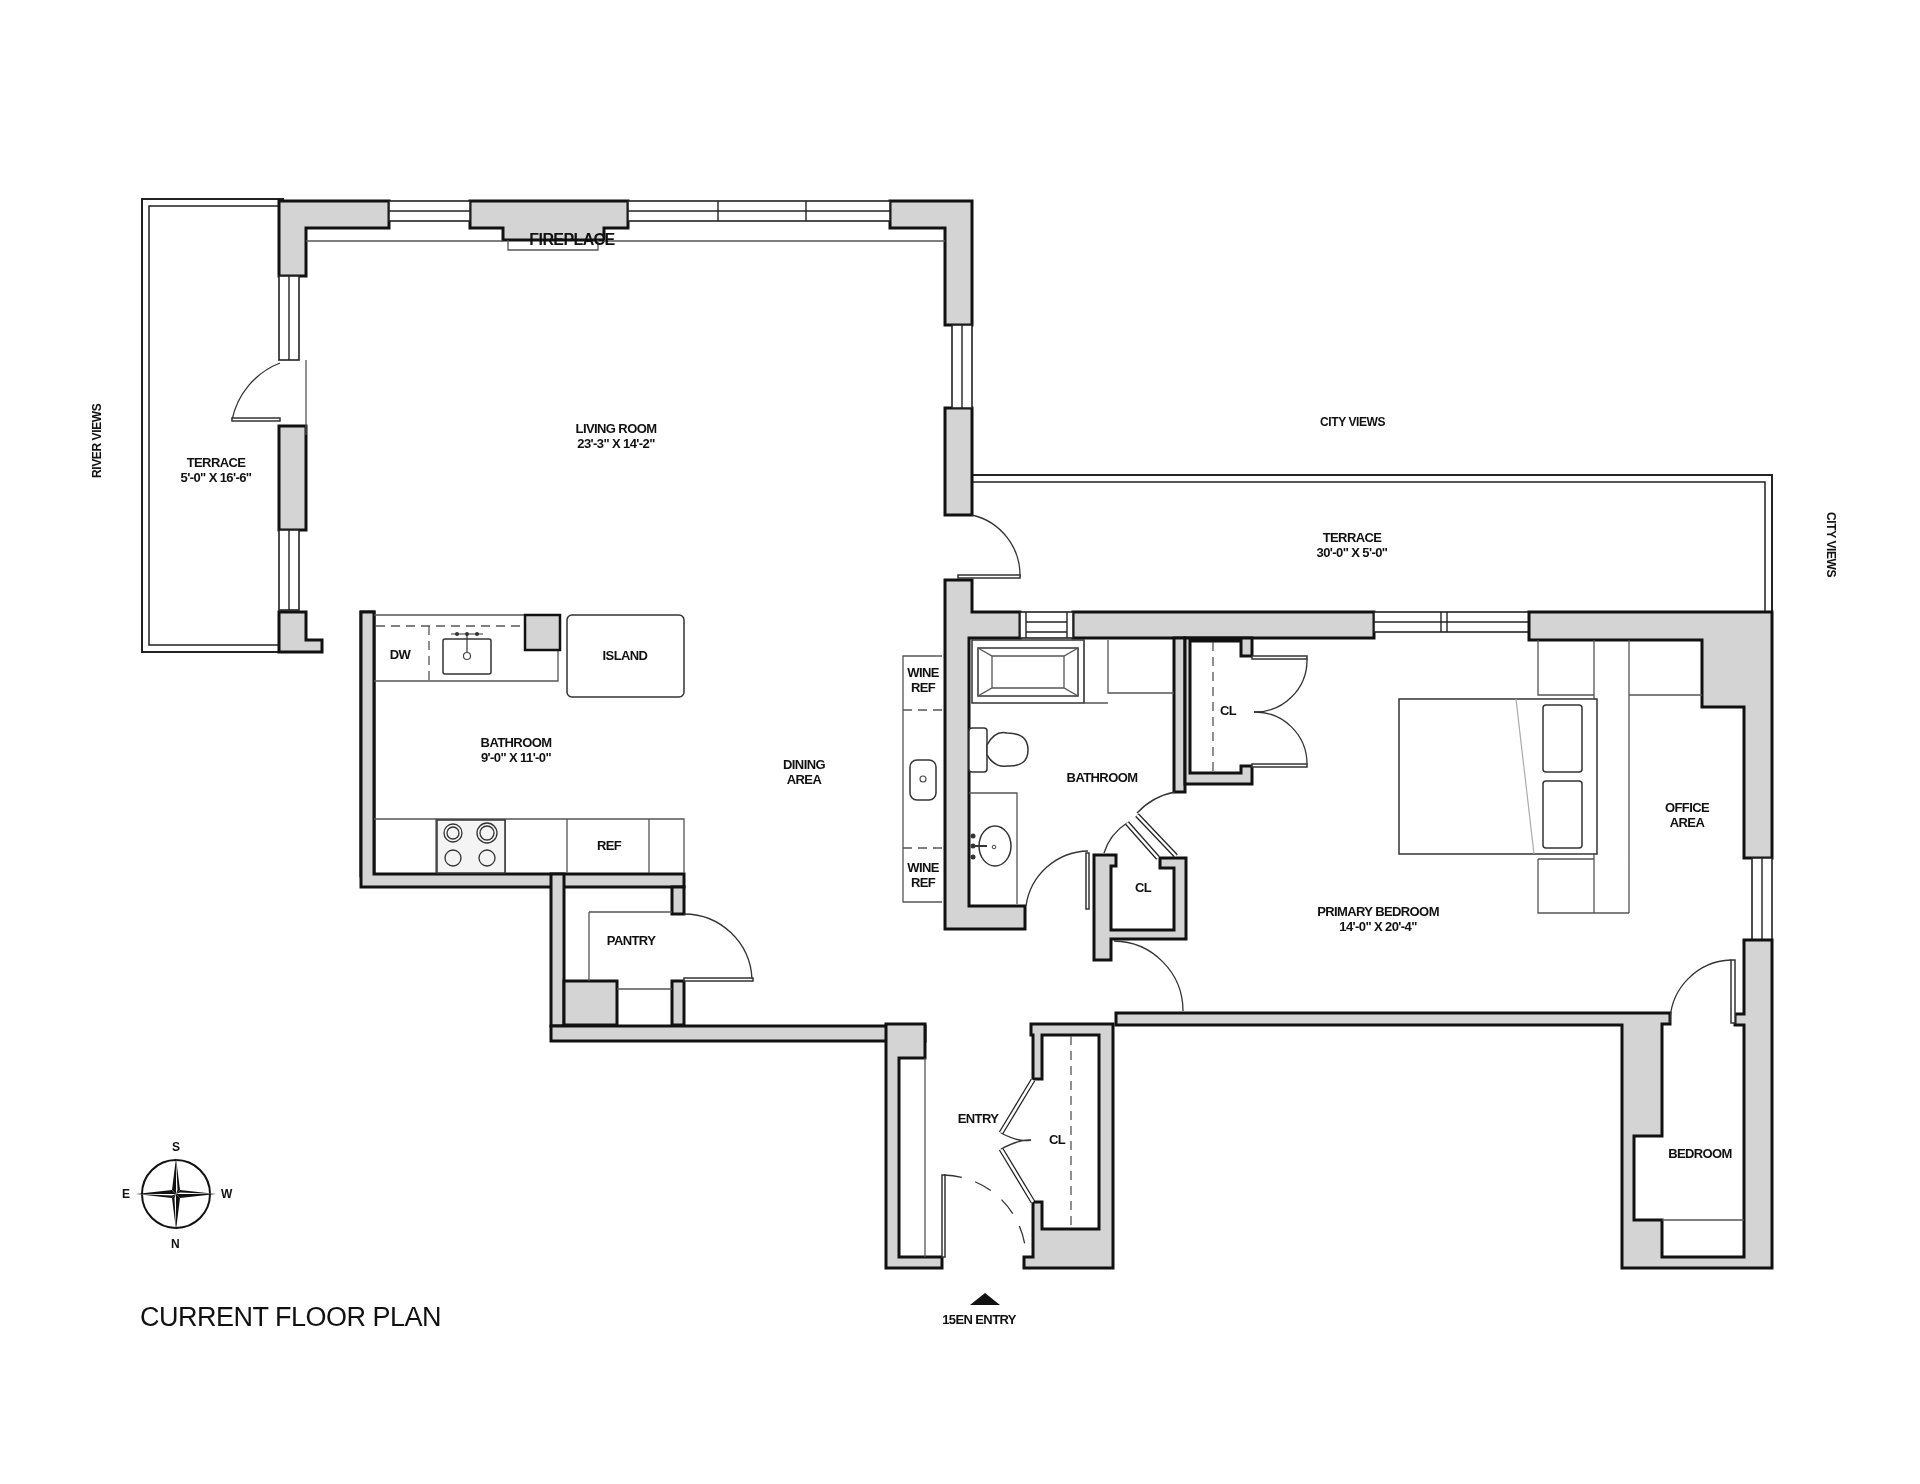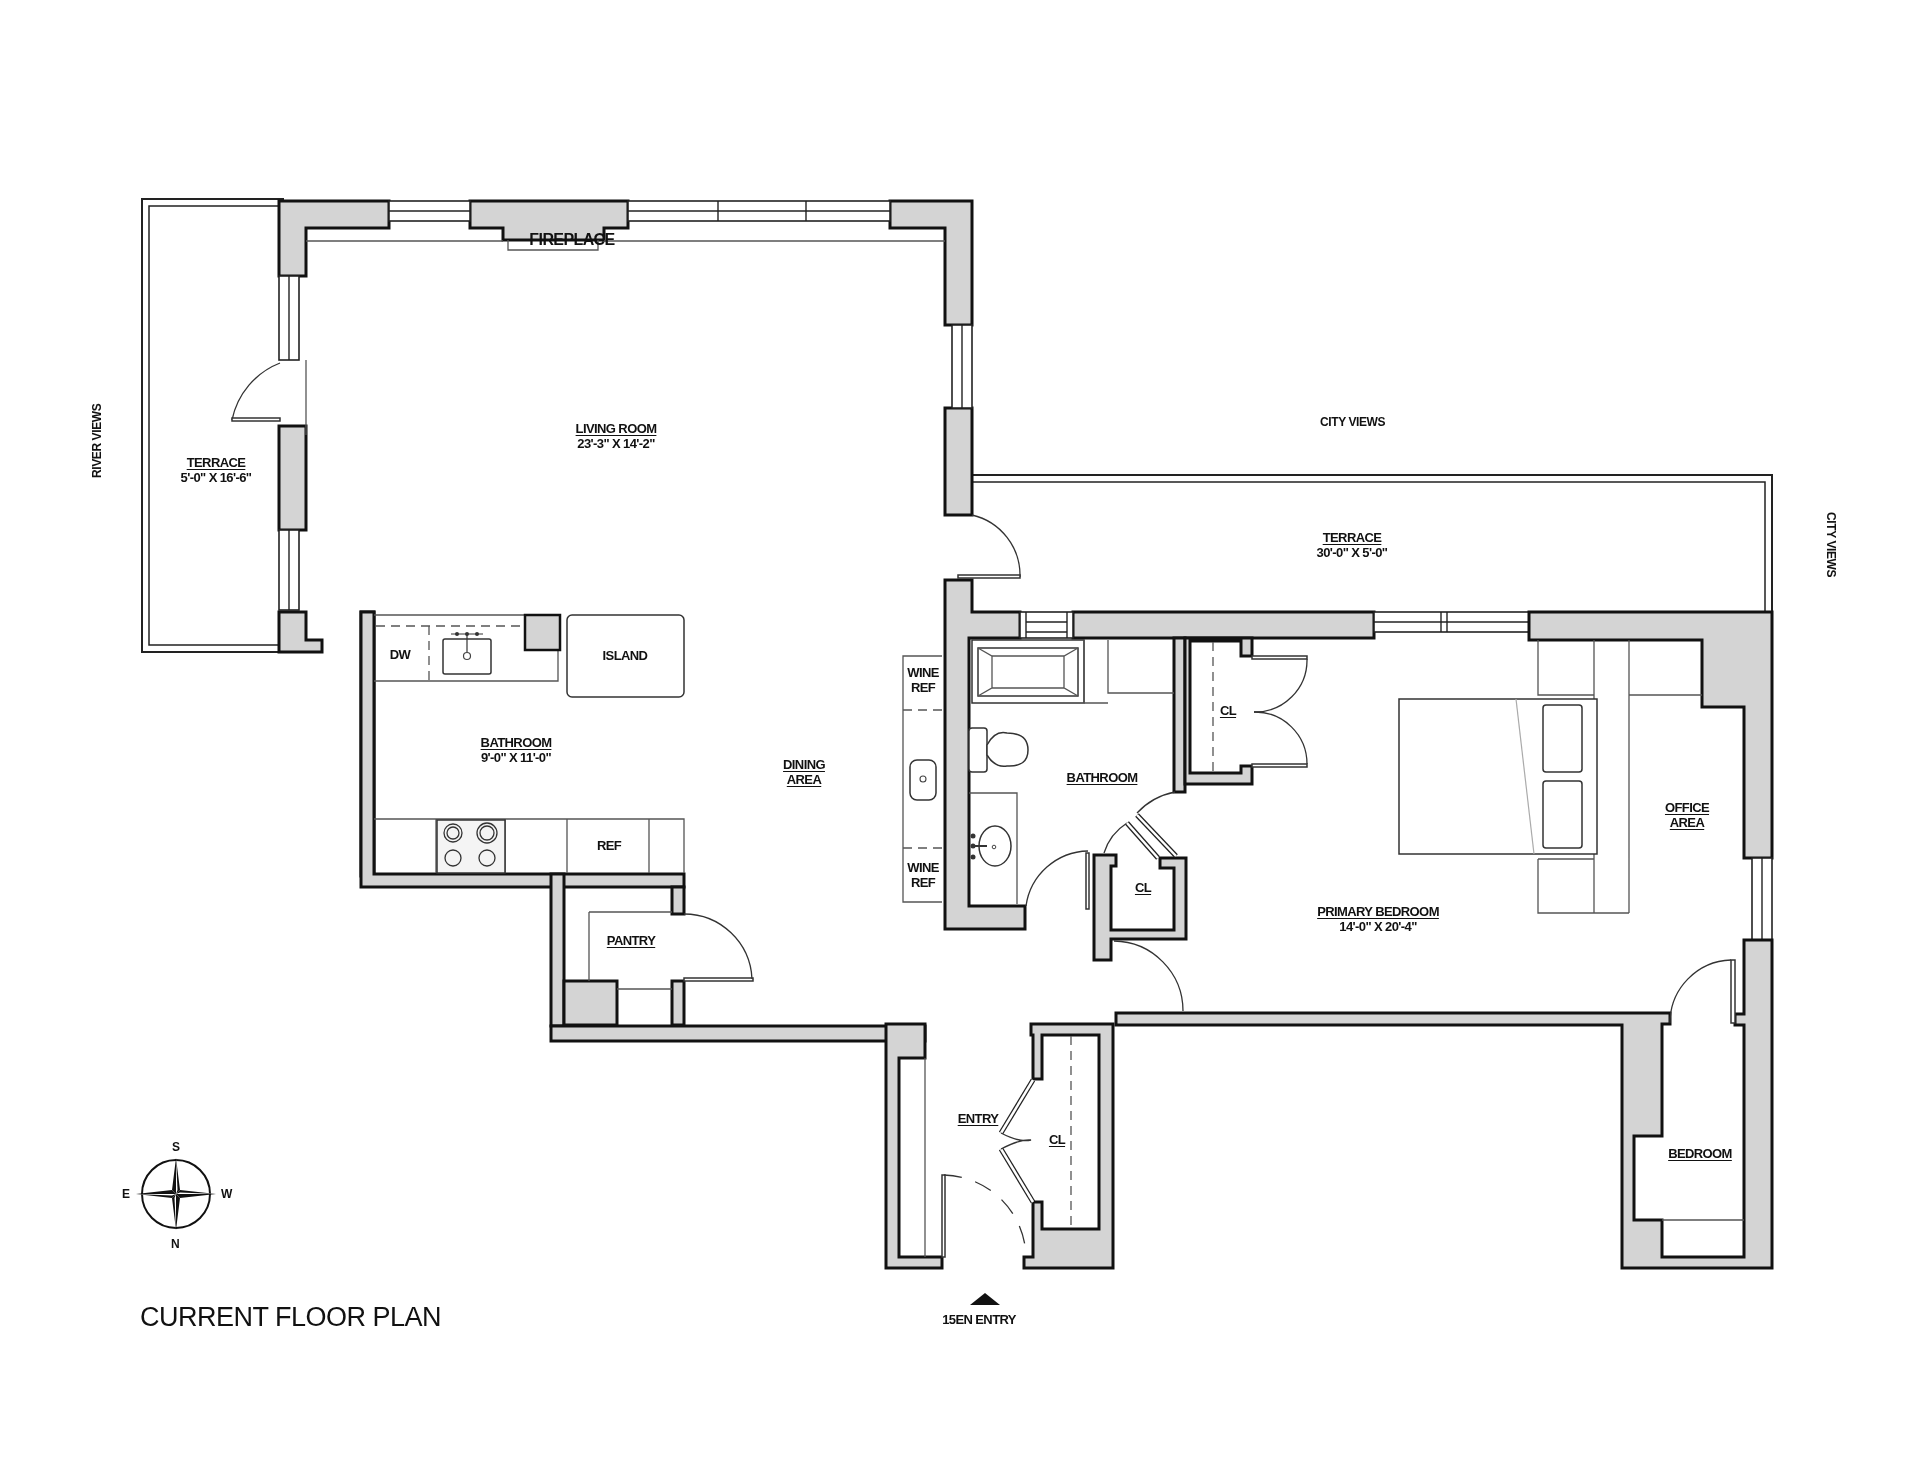--- a/index.html
+++ b/index.html
@@ -5,21 +5,21 @@
   html,body{margin:0;padding:0;background:#fff;}
   body{width:1920px;height:1484px;position:relative;overflow:hidden;font-family:"Liberation Sans",sans-serif;color:#111;}
   svg#plan{position:absolute;left:0;top:0;}
   .wall{fill:#d4d4d4;stroke:#111;stroke-width:3;stroke-linejoin:miter;}
   .thin{fill:none;stroke:#555;stroke-width:1.3;}
   .thinw{fill:#fff;stroke:#333;stroke-width:1.5;}
   .win{fill:#fff;stroke:#222;stroke-width:1.6;}
   .arc{fill:none;stroke:#333;stroke-width:1.3;}
   .dash{fill:none;stroke:#555;stroke-width:1.3;stroke-dasharray:9 6;}
   .lbl{position:absolute;font-family:"Liberation Sans",sans-serif;font-weight:bold;font-size:13px;letter-spacing:-0.6px;text-align:center;white-space:nowrap;transform:translateX(-50%);line-height:15px;}
-  .lbl .t{text-decoration:underline;text-underline-offset:2px;display:block;}
+  .lbl .t{text-underline-offset:2px;display:block;}
   .lbl .d{font-weight:bold;display:block;}
   .plain{position:absolute;font-weight:bold;font-size:12px;letter-spacing:-0.4px;white-space:nowrap;}
   .vert-l{transform:rotate(-90deg);transform-origin:left top;}
   .vert-r{transform:rotate(90deg);transform-origin:left top;}
   .title{position:absolute;left:140px;top:1302px;font-size:27px;letter-spacing:-0.5px;font-family:"Liberation Sans",sans-serif;}
   .compass-l{position:absolute;font-weight:bold;font-size:12px;}
 </style>
 </head>
 <body>
 

